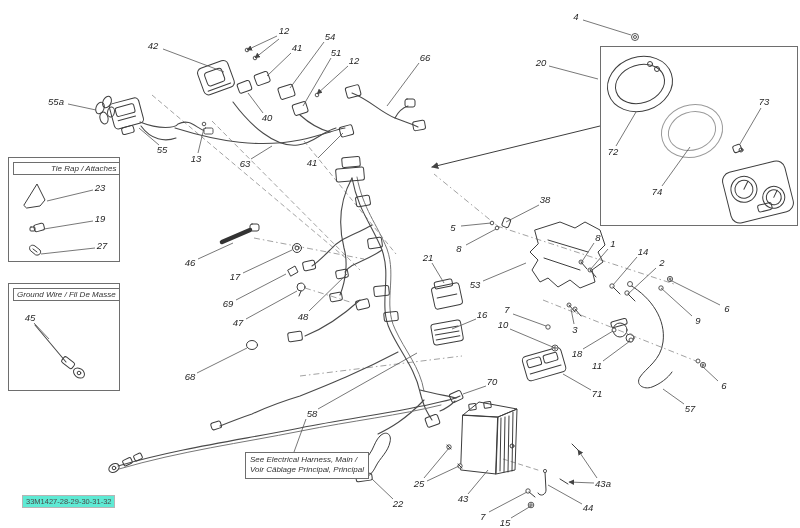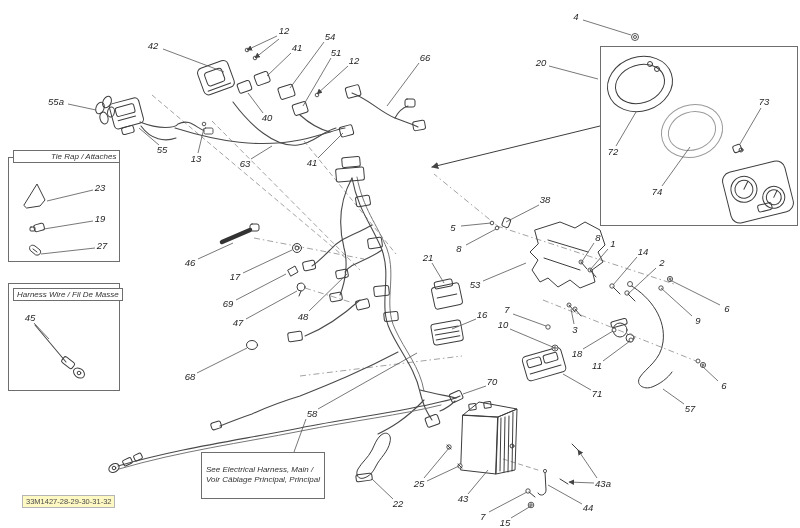--- a/index.html
+++ b/index.html
@@ -17,24 +17,24 @@
   .dashdot{stroke:#8a8a8a;stroke-width:0.8;fill:none;stroke-dasharray:6 3 1.5 3;}
   .leader{stroke:#555;stroke-width:0.8;}
   .callout{font:italic 9.5px "Liberation Sans", sans-serif;fill:#1f1f1f;text-anchor:middle;}
   .framebox{position:absolute;border:1px solid #6e6e6e;background:transparent;}
   .labelbox{
     position:absolute;border:1px solid #6e6e6e;background:#fff;color:#333;
     font:italic 8px "Liberation Sans", sans-serif;padding:1px 3px;white-space:nowrap;
   }
   .notebox{
     position:absolute;border:1px solid #6e6e6e;background:#fff;color:#333;
-    font:italic 8px "Liberation Sans", sans-serif;padding:12px 4px;line-height:1.3;white-space:nowrap;
+    font:italic 8px "Liberation Sans", sans-serif;padding:2px 4px;line-height:1.3;white-space:nowrap;margin-left:44px;
   }
   .footercode{
-    position:absolute;border:1px solid #b5b5b5;color:#4a4a4a;background:#fef9c3;
+    position:absolute;border:1px solid #b5b5b5;color:#4a4a4a;background:#5eead4;
     font:7.5px "Liberation Sans", sans-serif;padding:1px 3px;white-space:nowrap;
   }
 </style>
 </head>
 <body>
 
 <svg id="drawing" width="800" height="528" viewBox="0 0 800 528">
   <defs>
     <marker id="arr" viewBox="0 0 10 10" refX="9" refY="5" markerWidth="7" markerHeight="7" orient="auto">
       <path d="M0,0 L10,5 L0,10 z" fill="#444"></path>
@@ -417,23 +417,23 @@
       <text x="588" y="511" class="callout">44</text>
       <line x1="597" y1="478" x2="578" y2="450" class="leader" marker-end="url(#arr)"></line>
       <line x1="594" y1="483" x2="569" y2="482" class="leader" marker-end="url(#arr)"></line>
       <text x="603" y="487" class="callout">43a</text>
     </g>
 </svg>
 
 <div class="framebox" style="left:600px;top:46px;width:196px;height:178px;"></div>
 
 <div class="framebox" style="left:8px;top:157px;width:110px;height:103px;"></div>
-<div class="labelbox" style="left:13px;top:150px;padding-left:37px;">Tie Rap / Attaches</div>
+<div class="labelbox" style="left:13px;top:162px;padding-left:37px;">Tie Rap / Attaches</div>
 
 <div class="framebox" style="left:8px;top:283px;width:110px;height:106px;"></div>
-<div class="labelbox" style="left:13px;top:288px;">Harness Wire / Fil De Masse</div>
+<div class="labelbox" style="left:13px;top:288px;">Ground Wire / Fil De Masse</div>
 
 <div class="notebox" style="left:201px;top:452px;">
   <div>See Electrical Harness, Main /</div>
   <div>Voir Câblage Principal, Principal</div>
 </div>
 
 <div class="footercode" style="left:22px;top:495px;">33M1427-28-29-30-31-32</div>
 
 </body></html>

